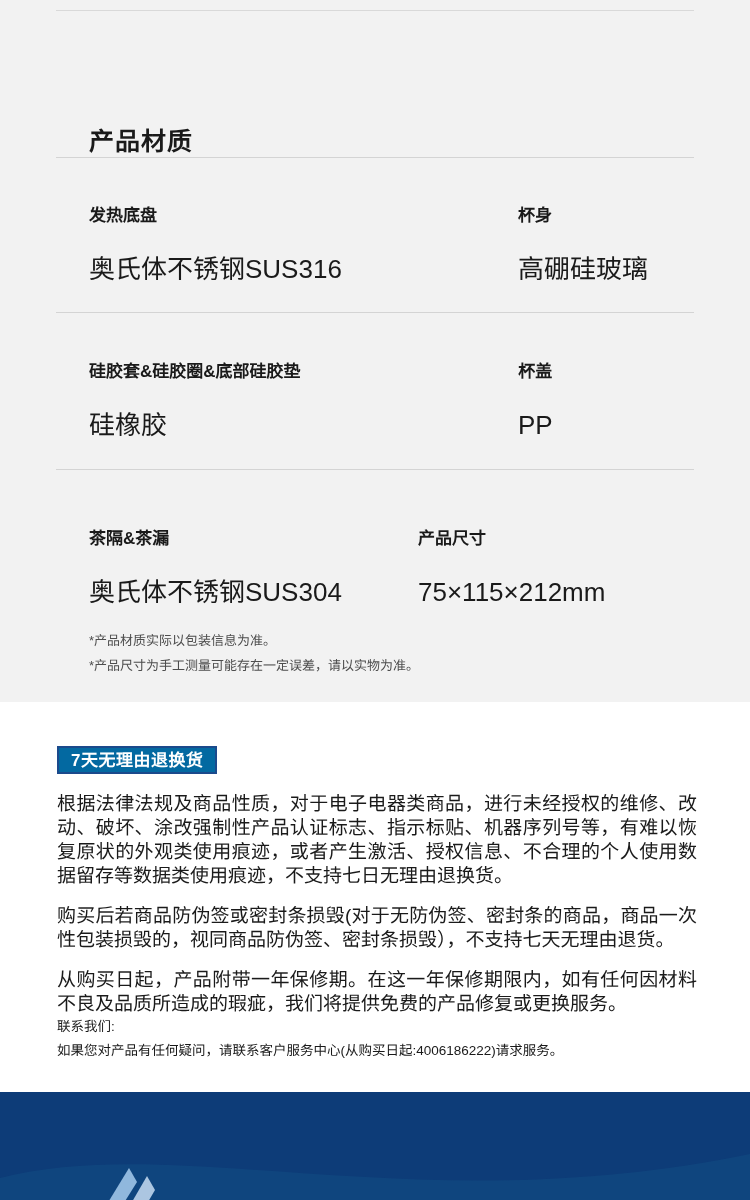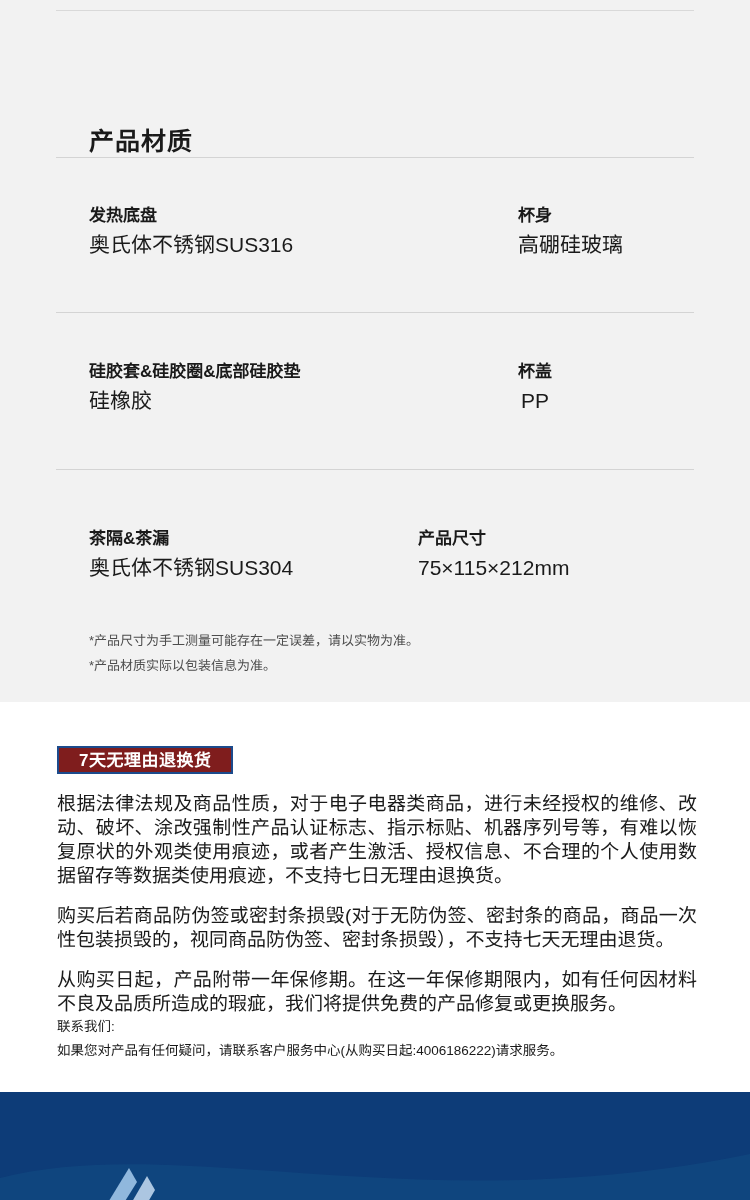--- a/index.html
+++ b/index.html
@@ -72,25 +72,25 @@
     position: absolute;
   }
   .cell .label {
     font-size: 17px;
     font-weight: bold;
     color: #1a1a1a;
     line-height: 22px;
     white-space: nowrap;
   }
   .cell .value {
-    font-size: 21px;
+    font-size: 26px;
     font-weight: normal;
     color: #1a1a1a;
     line-height: 28px;
-    margin-top: 4px;
+    margin-top: 28px;
     white-space: nowrap;
   }
   .col-a { left: 89px; }
   .col-b-1 { left: 518px; }
   .col-b-2 { left: 518px; text-align: center; }
   .col-b-3 { left: 418px; }
 
   .mat-notes {
     position: absolute;
     left: 89px;
@@ -107,22 +107,22 @@
     top: 702px;
     width: 750px;
     height: 390px;
     background: #ffffff;
   }
   .policy-badge {
     position: absolute;
     left: 57px;
     top: 44px;
     height: 28px;
-    padding: 0 20px;
-    background: #7f1d1d;
+    padding: 0 12px;
+    background: #0369a1;
     border: 2px solid #1b4a8c;
     display: flex;
     align-items: center;
     box-sizing: border-box;
   }
   .policy-badge span {
     color: #ffffff;
     font-size: 17px;
     font-weight: bold;
     letter-spacing: 0.5px;
@@ -221,22 +221,22 @@
         <div class="label">茶隔&amp;茶漏</div>
         <div class="value">奥氏体不锈钢SUS304</div>
       </div>
       <div class="cell col-b-3">
         <div class="label">产品尺寸</div>
         <div class="value">75×115×212mm</div>
       </div>
     </div>
 
     <div class="mat-notes">
+      <div>*产品材质实际以包装信息为准。</div>
       <div>*产品尺寸为手工测量可能存在一定误差，请以实物为准。</div>
-      <div>*产品材质实际以包装信息为准。</div>
     </div>
   </section>
 
   <section class="policy">
     <div class="policy-badge">
       <span>7天无理由退换货</span>
     </div>
 
     <div class="policy-body">
       <p>根据法律法规及商品性质，对于电子电器类商品，进行未经授权的维修、改动、破坏、涂改强制性产品认证标志、指示标贴、机器序列号等，有难以恢复原状的外观类使用痕迹，或者产生激活、授权信息、不合理的个人使用数据留存等数据类使用痕迹，不支持七日无理由退换货。</p>

